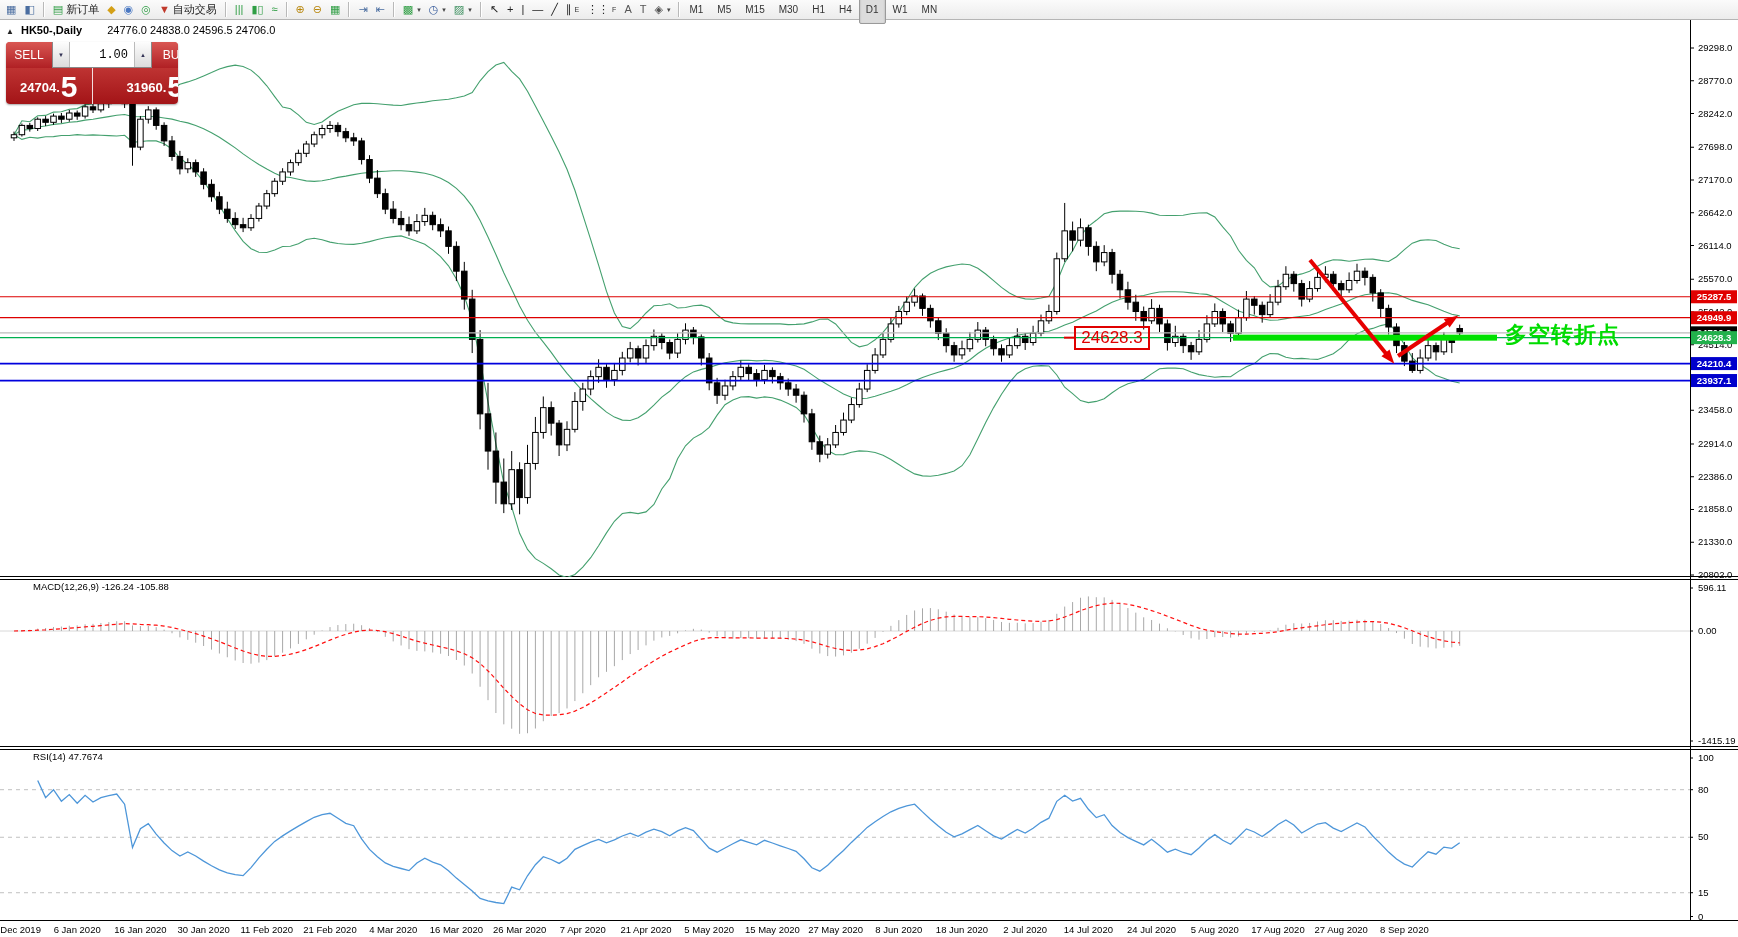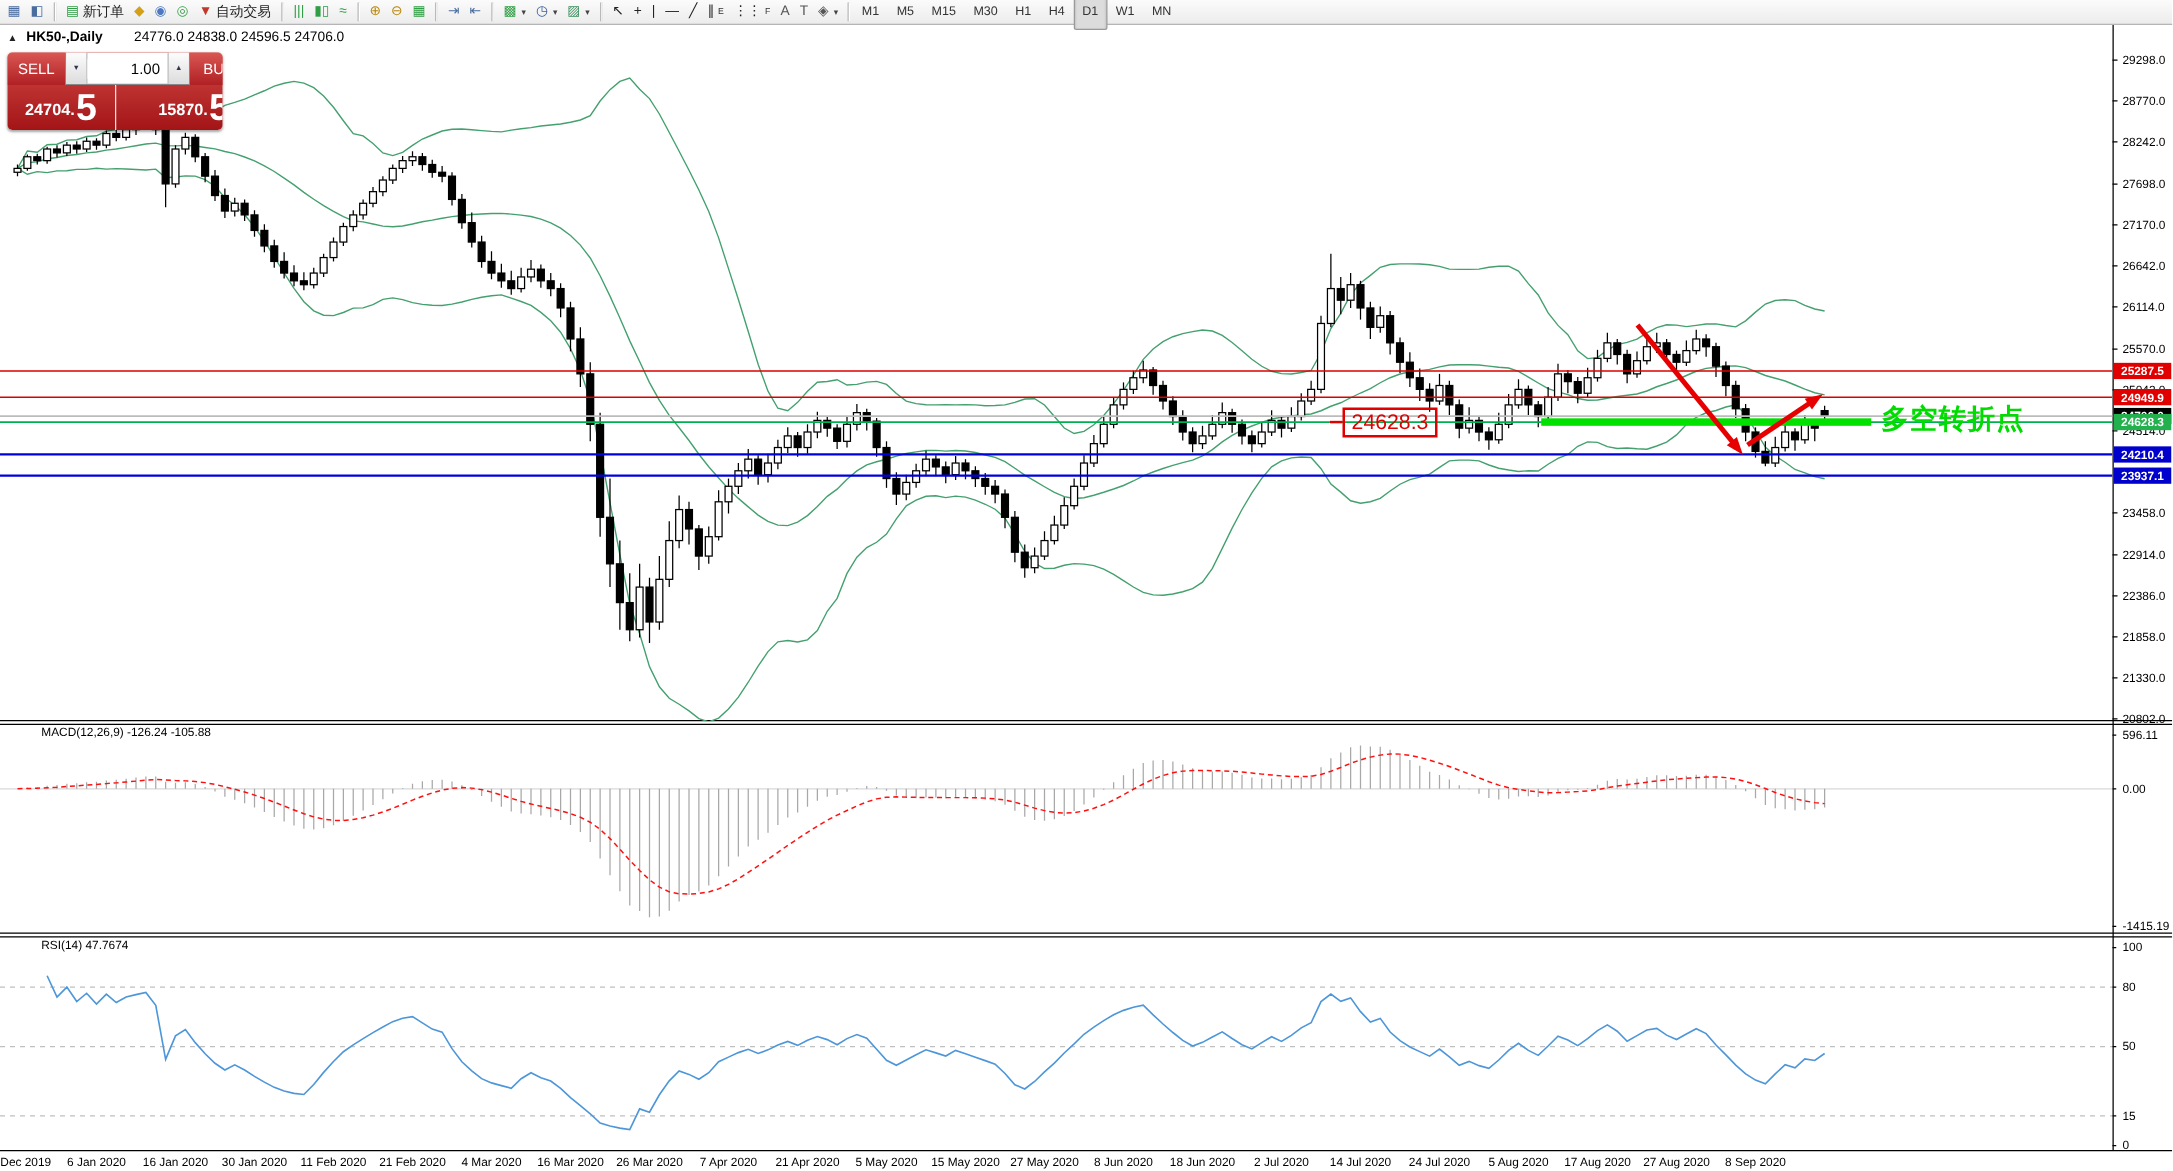--- a/index.html
+++ b/index.html
@@ -24,21 +24,21 @@
                border-radius:4px;overflow:hidden;box-shadow:0 1px 2px rgba(0,0,0,.35);
                background:linear-gradient(#d24a46,#a31417);}
   #tp-top{position:absolute;left:0;top:0;width:192px;height:26px;display:flex;}
   .tp-btn{width:46px;height:26px;color:#fff;font-size:12px;display:flex;align-items:center;justify-content:center;
           background:linear-gradient(#d95753,#b02024);}
   #tp-vol-wrap{flex:1;display:flex;align-items:center;background:#fff;border:1px solid #888;border-top:none;height:25px;}
   .tp-spin{width:16px;height:25px;background:linear-gradient(#fdfdfd,#dcdcdc);border-right:1px solid #bbb;
            display:flex;align-items:center;justify-content:center;font-size:6px;color:#335;}
   .tp-spin:last-child{border-left:1px solid #bbb;border-right:none;}
   #tp-vol{flex:1;border:none;outline:none;font-size:12px;text-align:right;padding-right:6px;width:50px;
-          font-family:Liberation Sans, sans-serif;}
+          font-family:Liberation Mono, monospace;}
   #tp-bottom{position:absolute;left:0;top:26px;width:192px;height:36px;display:flex;gap:20px;}
   .tp-price{flex:1;color:#fff;display:flex;align-items:flex-end;justify-content:center;padding-bottom:3px;}
   .tp-price.sell{border-right:1px solid rgba(255,255,255,.85);}
   .tp-main{font-size:13px;font-weight:bold;line-height:26px;}
   .tp-dot{font-size:13px;font-weight:bold;line-height:26px;}
   .tp-big{font-size:30px;font-weight:bold;line-height:28px;margin-left:1px;}
   
   .pane-label{position:absolute;font-size:9.5px;color:#000;z-index:15;white-space:nowrap;padding-left:28px;}
   
   #ann-box{position:absolute;left:1074px;top:326px;width:72px;height:20px;border:2px solid #e00000;color:#e00000;
@@ -883,21 +883,21 @@
     </div>
     <div class="tp-btn">BUY</div>
   </div>
   <div id="tp-bottom">
     <div class="tp-price sell">
       <span class="tp-main">24704</span>
       <span class="tp-dot">.</span>
       <span class="tp-big">5</span>
     </div>
     <div class="tp-price">
-      <span class="tp-main">15870</span>
+      <span class="tp-main">31960</span>
       <span class="tp-dot">.</span>
       <span class="tp-big">5</span>
     </div>
   </div>
 </div>
 
 <div class="pane-label" style="left:5px;top:581px;">
   <span>MACD(12,26,9)</span>
   <span>-126.24</span>
   <span>-105.88</span>

